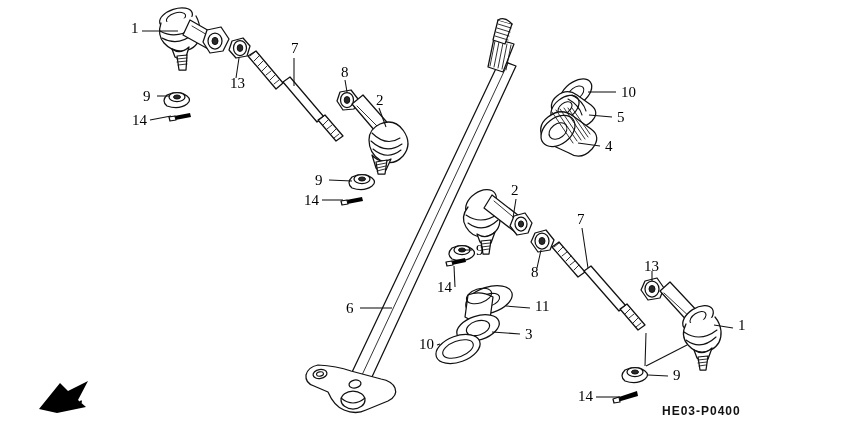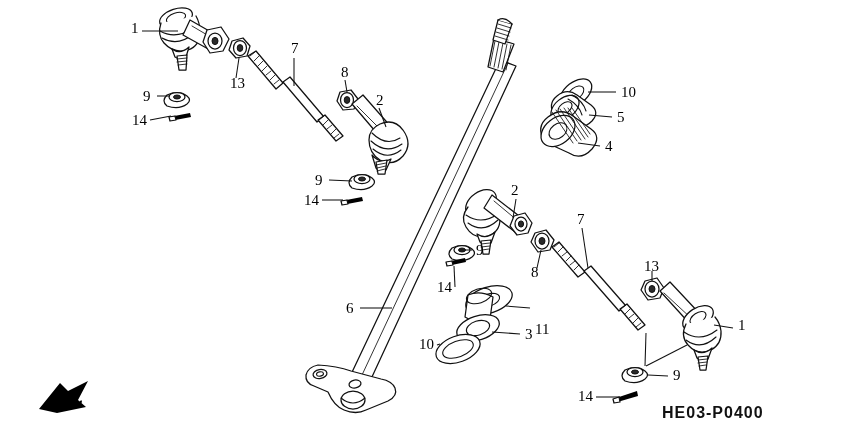--- a/index.html
+++ b/index.html
@@ -2,21 +2,21 @@
 <html><head>
 <meta charset="utf-8">
 <style>
   html,body{margin:0;padding:0;background:#ffffff;}
   body{width:850px;height:424px;overflow:hidden;
        font-family:"Liberation Serif",serif;color:#000;}
   #stage{position:relative;width:850px;height:424px;background:#fff;}
   #art{position:absolute;left:0;top:0;}
   .lbl{position:absolute;font-family:"Liberation Serif",serif;font-size:15px;
        font-weight:400;color:#000;line-height:1;white-space:nowrap;}
-  .code{position:absolute;font-family:"Liberation Sans",sans-serif;font-size:16px;
+  .code{position:absolute;font-family:"Liberation Sans",sans-serif;font-size:12px;
         font-weight:700;letter-spacing:1px;color:#111;white-space:nowrap;}
   .fr{position:absolute;font-family:"Liberation Sans",sans-serif;font-size:15px;
       font-weight:700;font-style:italic;color:#000;white-space:nowrap;
       transform:rotate(-20deg);transform-origin:left bottom;}
 </style>
 </head>
 <body>
 
 <div id="stage">
 
@@ -336,21 +336,21 @@
   <span class="lbl" style="left:511px;top:183px;">2</span>
   <span class="lbl" style="left:476px;top:243px;">9</span>
   <span class="lbl" style="left:437px;top:280px;">14</span>
   <span class="lbl" style="left:531px;top:265px;">8</span>
   <span class="lbl" style="left:577px;top:212px;">7</span>
   <span class="lbl" style="left:644px;top:259px;">13</span>
   <span class="lbl" style="left:738px;top:318px;">1</span>
   <span class="lbl" style="left:673px;top:368px;">9</span>
   <span class="lbl" style="left:578px;top:389px;">14</span>
   <span class="lbl" style="left:346px;top:301px;">6</span>
-  <span class="lbl" style="left:535px;top:299px;margin-top:23px;">11</span>
+  <span class="lbl" style="left:535px;top:299px;">11</span>
   <span class="lbl" style="left:525px;top:327px;">3</span>
   <span class="lbl" style="left:419px;top:337px;">10</span>
 
   <span class="fr" style="left:62px;top:396px;">FR.</span>
 
   <span class="code" style="left:662px;top:404px;">HE03-P0400</span>
 
 </div>
 
 </body></html>

